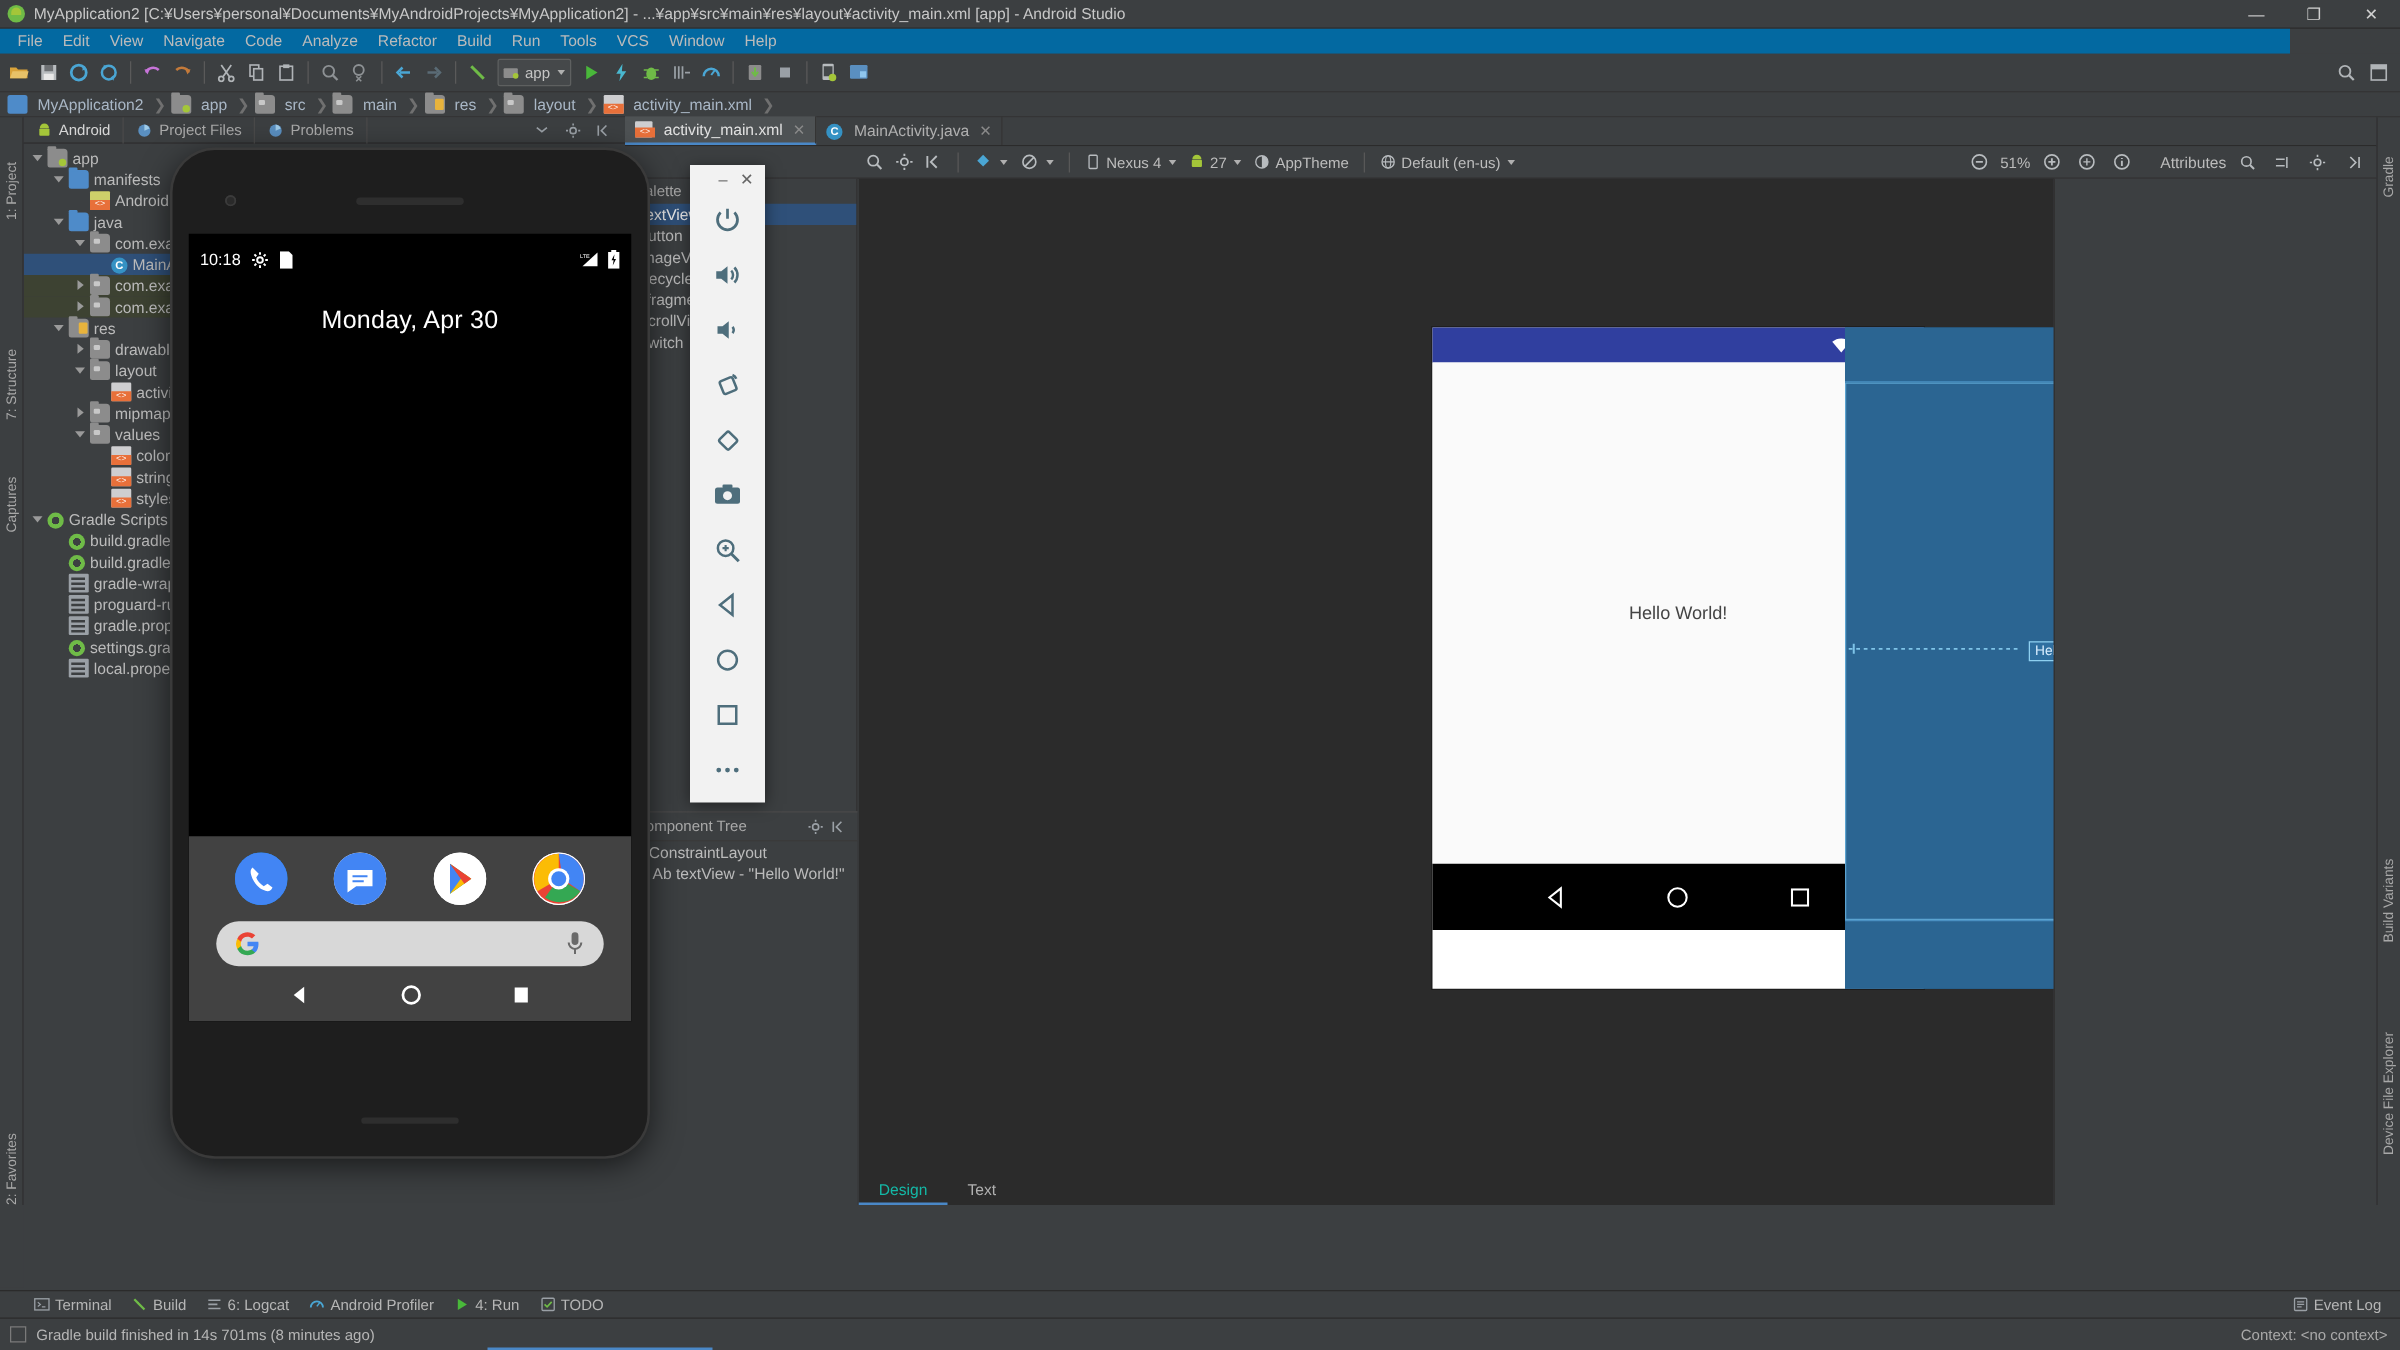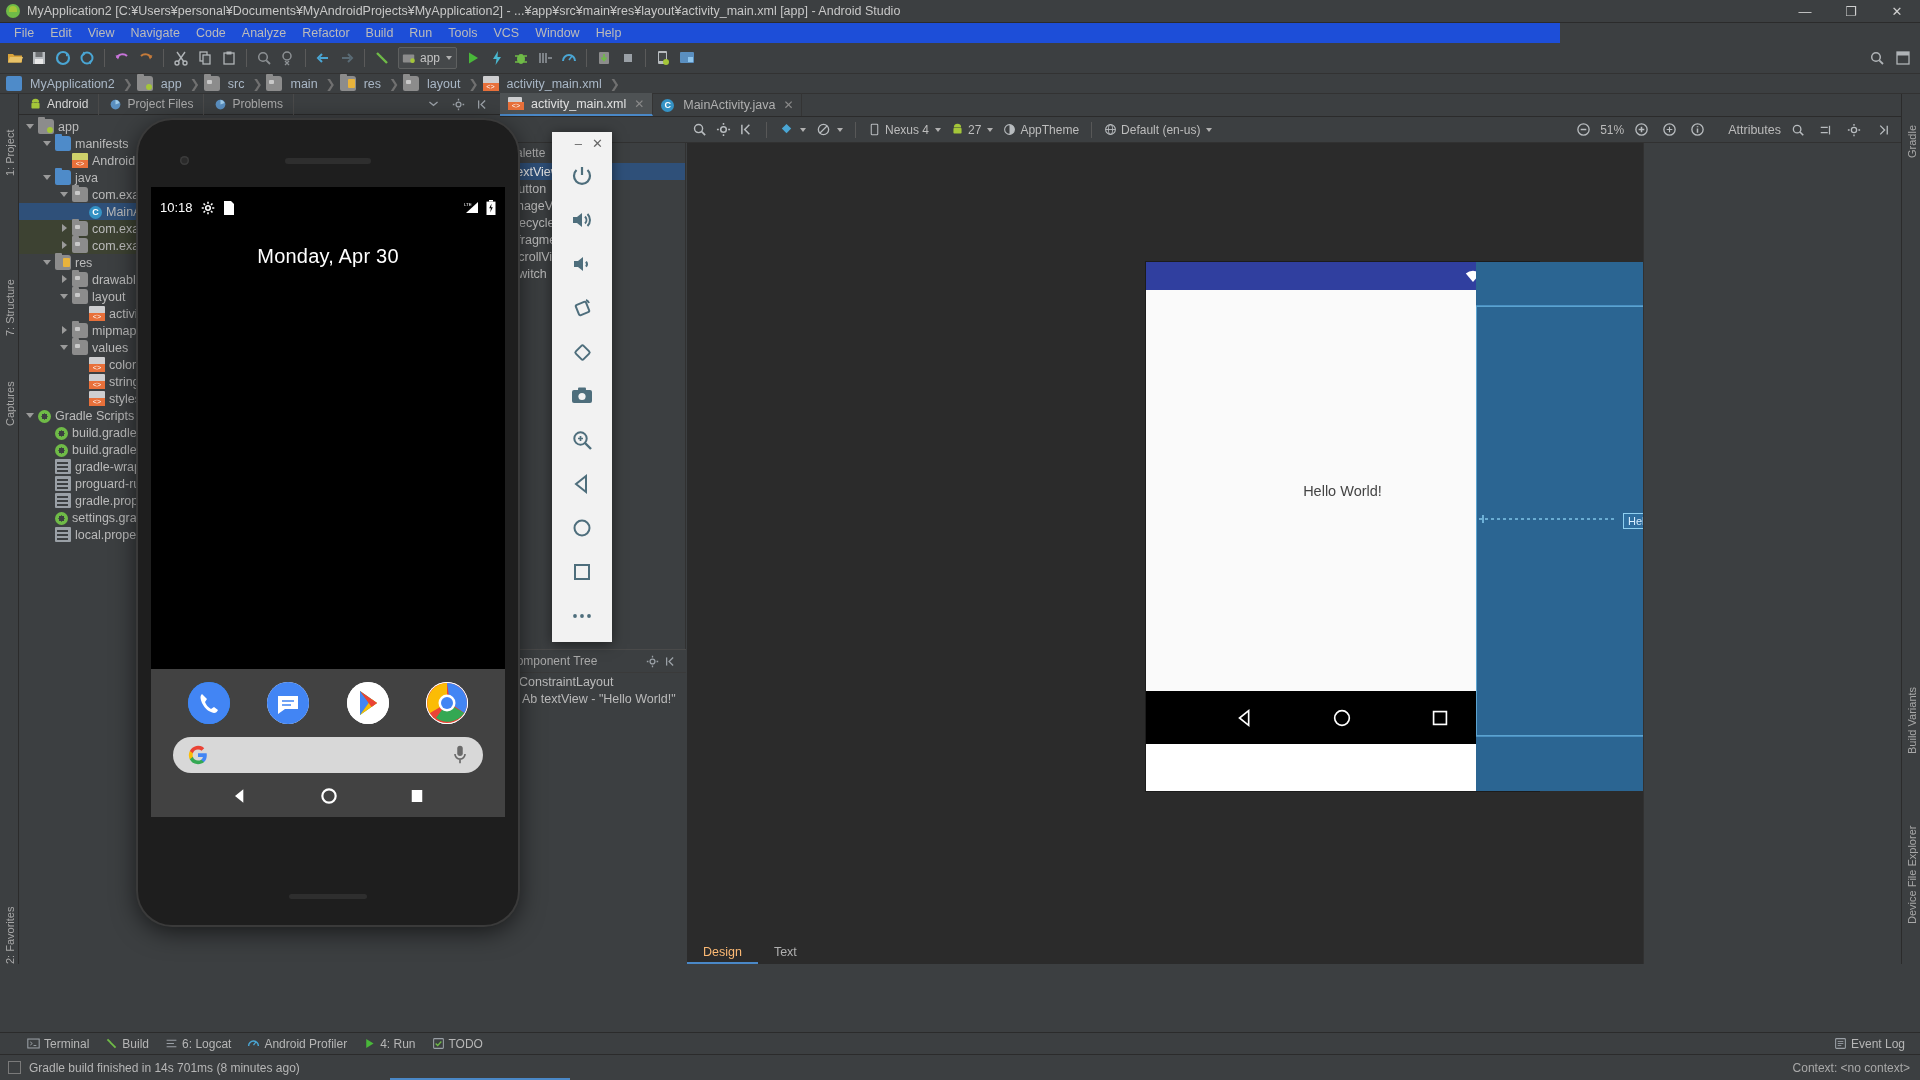--- a/index.html
+++ b/index.html
@@ -29,22 +29,22 @@
   }
   .titlebar .ttl { font-size:12.5px; color:#c8c8c8; white-space:nowrap; }
   .winbtns { position:absolute; right:0; top:0; height:23px; display:flex; }
   .winbtn {
     width:46px;height:23px;display:flex;align-items:center;justify-content:center;
     color:#cfcfcf; font-size:13px;
   }
 
   
   .menubar{
-    position:absolute;left:0;top:23px;width:1560px;height:20px;
-    background:#1d4ed8;display:flex;align-items:center;padding-left:6px;
+    position:absolute;left:0;top:23px;width:1832px;height:20px;
+    background:#0369a1;display:flex;align-items:center;padding-left:6px;
   }
   .menuitem{padding:2px 8px;font-size:12.5px;color:#bbbbbb;cursor:default;}
 
   
   .toolbar{
     position:absolute;left:0;top:43px;width:1920px;height:31px;
     background:#3c3f41;display:flex;align-items:center;padding-left:4px;gap:2px;
     border-bottom:1px solid #323232;
   }
   .tbicon{
@@ -246,21 +246,21 @@
   .attrs{
     position:absolute;right:0;top:49px;width:258px;height:821px;
     background:#3c3f41;border-left:1px solid #313131;
   }
 
   
   .dttabs{
     position:absolute;left:187px;bottom:0;display:flex;gap:0;
   }
   .dttab{padding:3px 16px;font-size:12.5px;color:#b0b0b0;}
-  .dttab.active{color:#fdba74;border-bottom:2px solid #4a88c7;}
+  .dttab.active{color:#14b8a6;border-bottom:2px solid #4a88c7;}
 
   
   .bottombar{
     position:absolute;left:0;top:1032px;width:1920px;height:22px;
     background:#3c3f41;display:flex;align-items:center;gap:2px;padding-left:20px;
     border-top:1px solid #2b2b2b;
   }
   .bw{display:flex;align-items:center;gap:4px;padding:2px 7px;font-size:12px;color:#b6b6b6;}
   .bottombar .right{position:absolute;right:8px;display:flex;align-items:center;gap:6px;}
 

